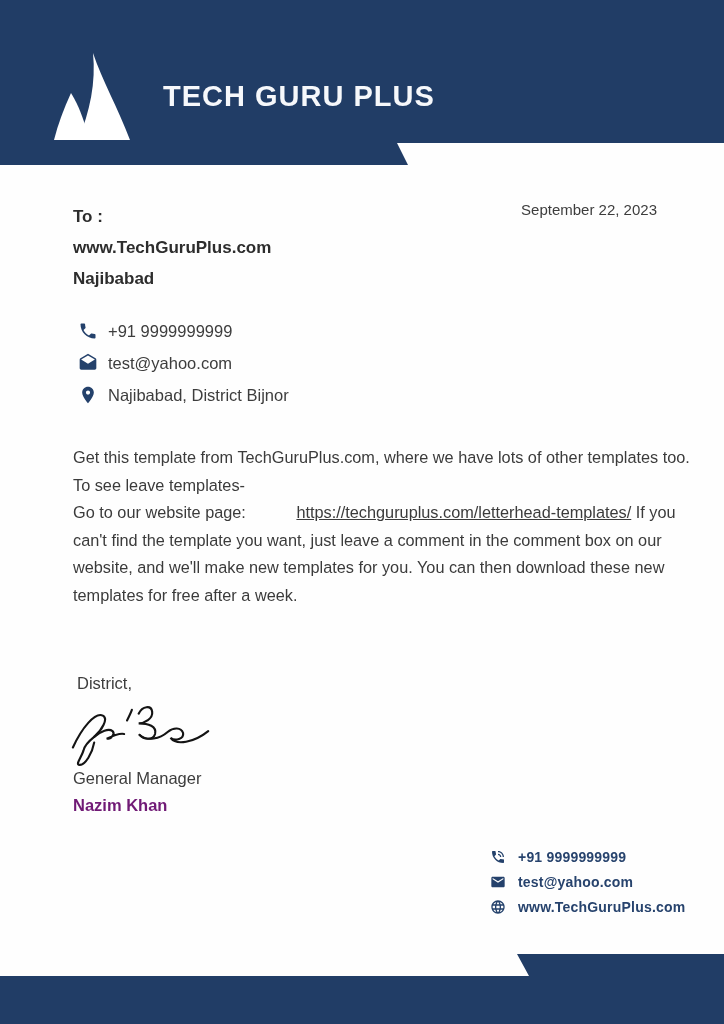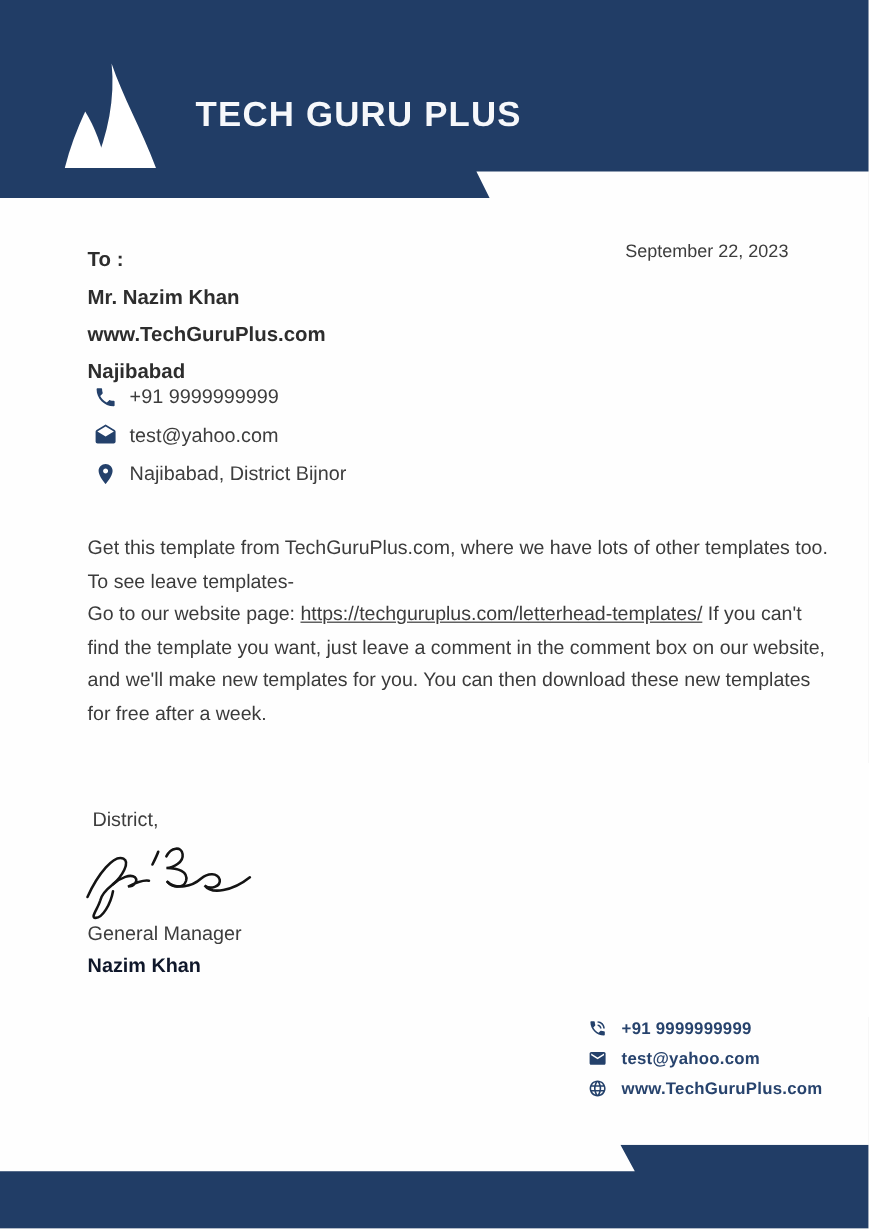--- a/index.html
+++ b/index.html
@@ -24,25 +24,25 @@
   .contact-list{position:absolute;left:78px;top:315px;}
   .contact-row{display:flex;align-items:center;height:32px;}
   .cicon{width:20px;height:20px;color:#24416b;flex:0 0 auto;}
   .cicon svg{width:20px;height:20px;}
   .contact-row .ctext{margin-left:10px;font-size:16.5px;color:#3d3d3d;}
   .body-text{
     position:absolute;left:73px;top:444px;width:616px;margin:0;
     font-size:16.3px;line-height:27.6px;color:#3b3b3b;
   }
   .nowrap{white-space:nowrap;margin-top:24px;}
-  .body-text a{color:#3b3b3b;text-decoration:underline;cursor:pointer;}
+  .body-text a{color:#3b3b3b;text-decoration:underline;cursor:pointer;margin-left:46px;}
   .sincerely{position:absolute;left:77px;top:674px;font-size:16.5px;}
   .signature{position:absolute;left:70px;top:698px;width:145px;height:70px;}
   .closing-title{position:absolute;left:73px;top:769px;font-size:16.5px;color:#3d3d3d;}
-  .closing-name{position:absolute;left:73px;top:796px;font-size:16.5px;font-weight:bold;color:#0f172a;}
+  .closing-name{position:absolute;left:73px;top:796px;font-size:16.5px;font-weight:bold;color:#701a75;}
   .footer-contact{position:absolute;left:490px;top:844px;}
   .fc-row{display:flex;align-items:center;height:25px;}
   .fc-icon{width:16px;height:16px;color:#24416b;flex:0 0 auto;}
   .fc-icon svg{width:16px;height:16px;}
   .fc-row .ctext{margin-left:12px;font-size:14px;font-weight:bold;color:#27436d;letter-spacing:.2px;}
 </style>
 </head>
 <body>
 
 <div class="page">
@@ -57,21 +57,20 @@
       <path d="M21 41 C 14 56, 8 72, 4 88 L 39 88 C 35 70, 29 54, 21 41 Z" fill="#ffffff"></path>
     </svg>
   </div>
 
   <div class="brand-title">TECH GURU PLUS</div>
 
   <div class="date">September 22, 2023</div>
 
   <div class="recipient">
     <div>To :</div>
-    <div>Mr. Nazim Khan</div>
     <div>www.TechGuruPlus.com</div>
     <div>Najibabad</div>
   </div>
 
   <div class="contact-list">
     <div class="contact-row">
       <span class="cicon">
         <svg viewBox="0 0 24 24">
             <path fill="currentColor" d="M6.62 10.79c1.44 2.83 3.76 5.14 6.59 6.59l2.2-2.2c.27-.27.67-.36 1.02-.24 1.12.37 2.33.57 3.57.57.55 0 1 .45 1 1V20c0 .55-.45 1-1 1-9.39 0-17-7.61-17-17 0-.55.45-1 1-1h3.5c.55 0 1 .45 1 1 0 1.25.2 2.45.57 3.57.11.35.03.74-.25 1.02l-2.2 2.2z"></path>
           </svg>

